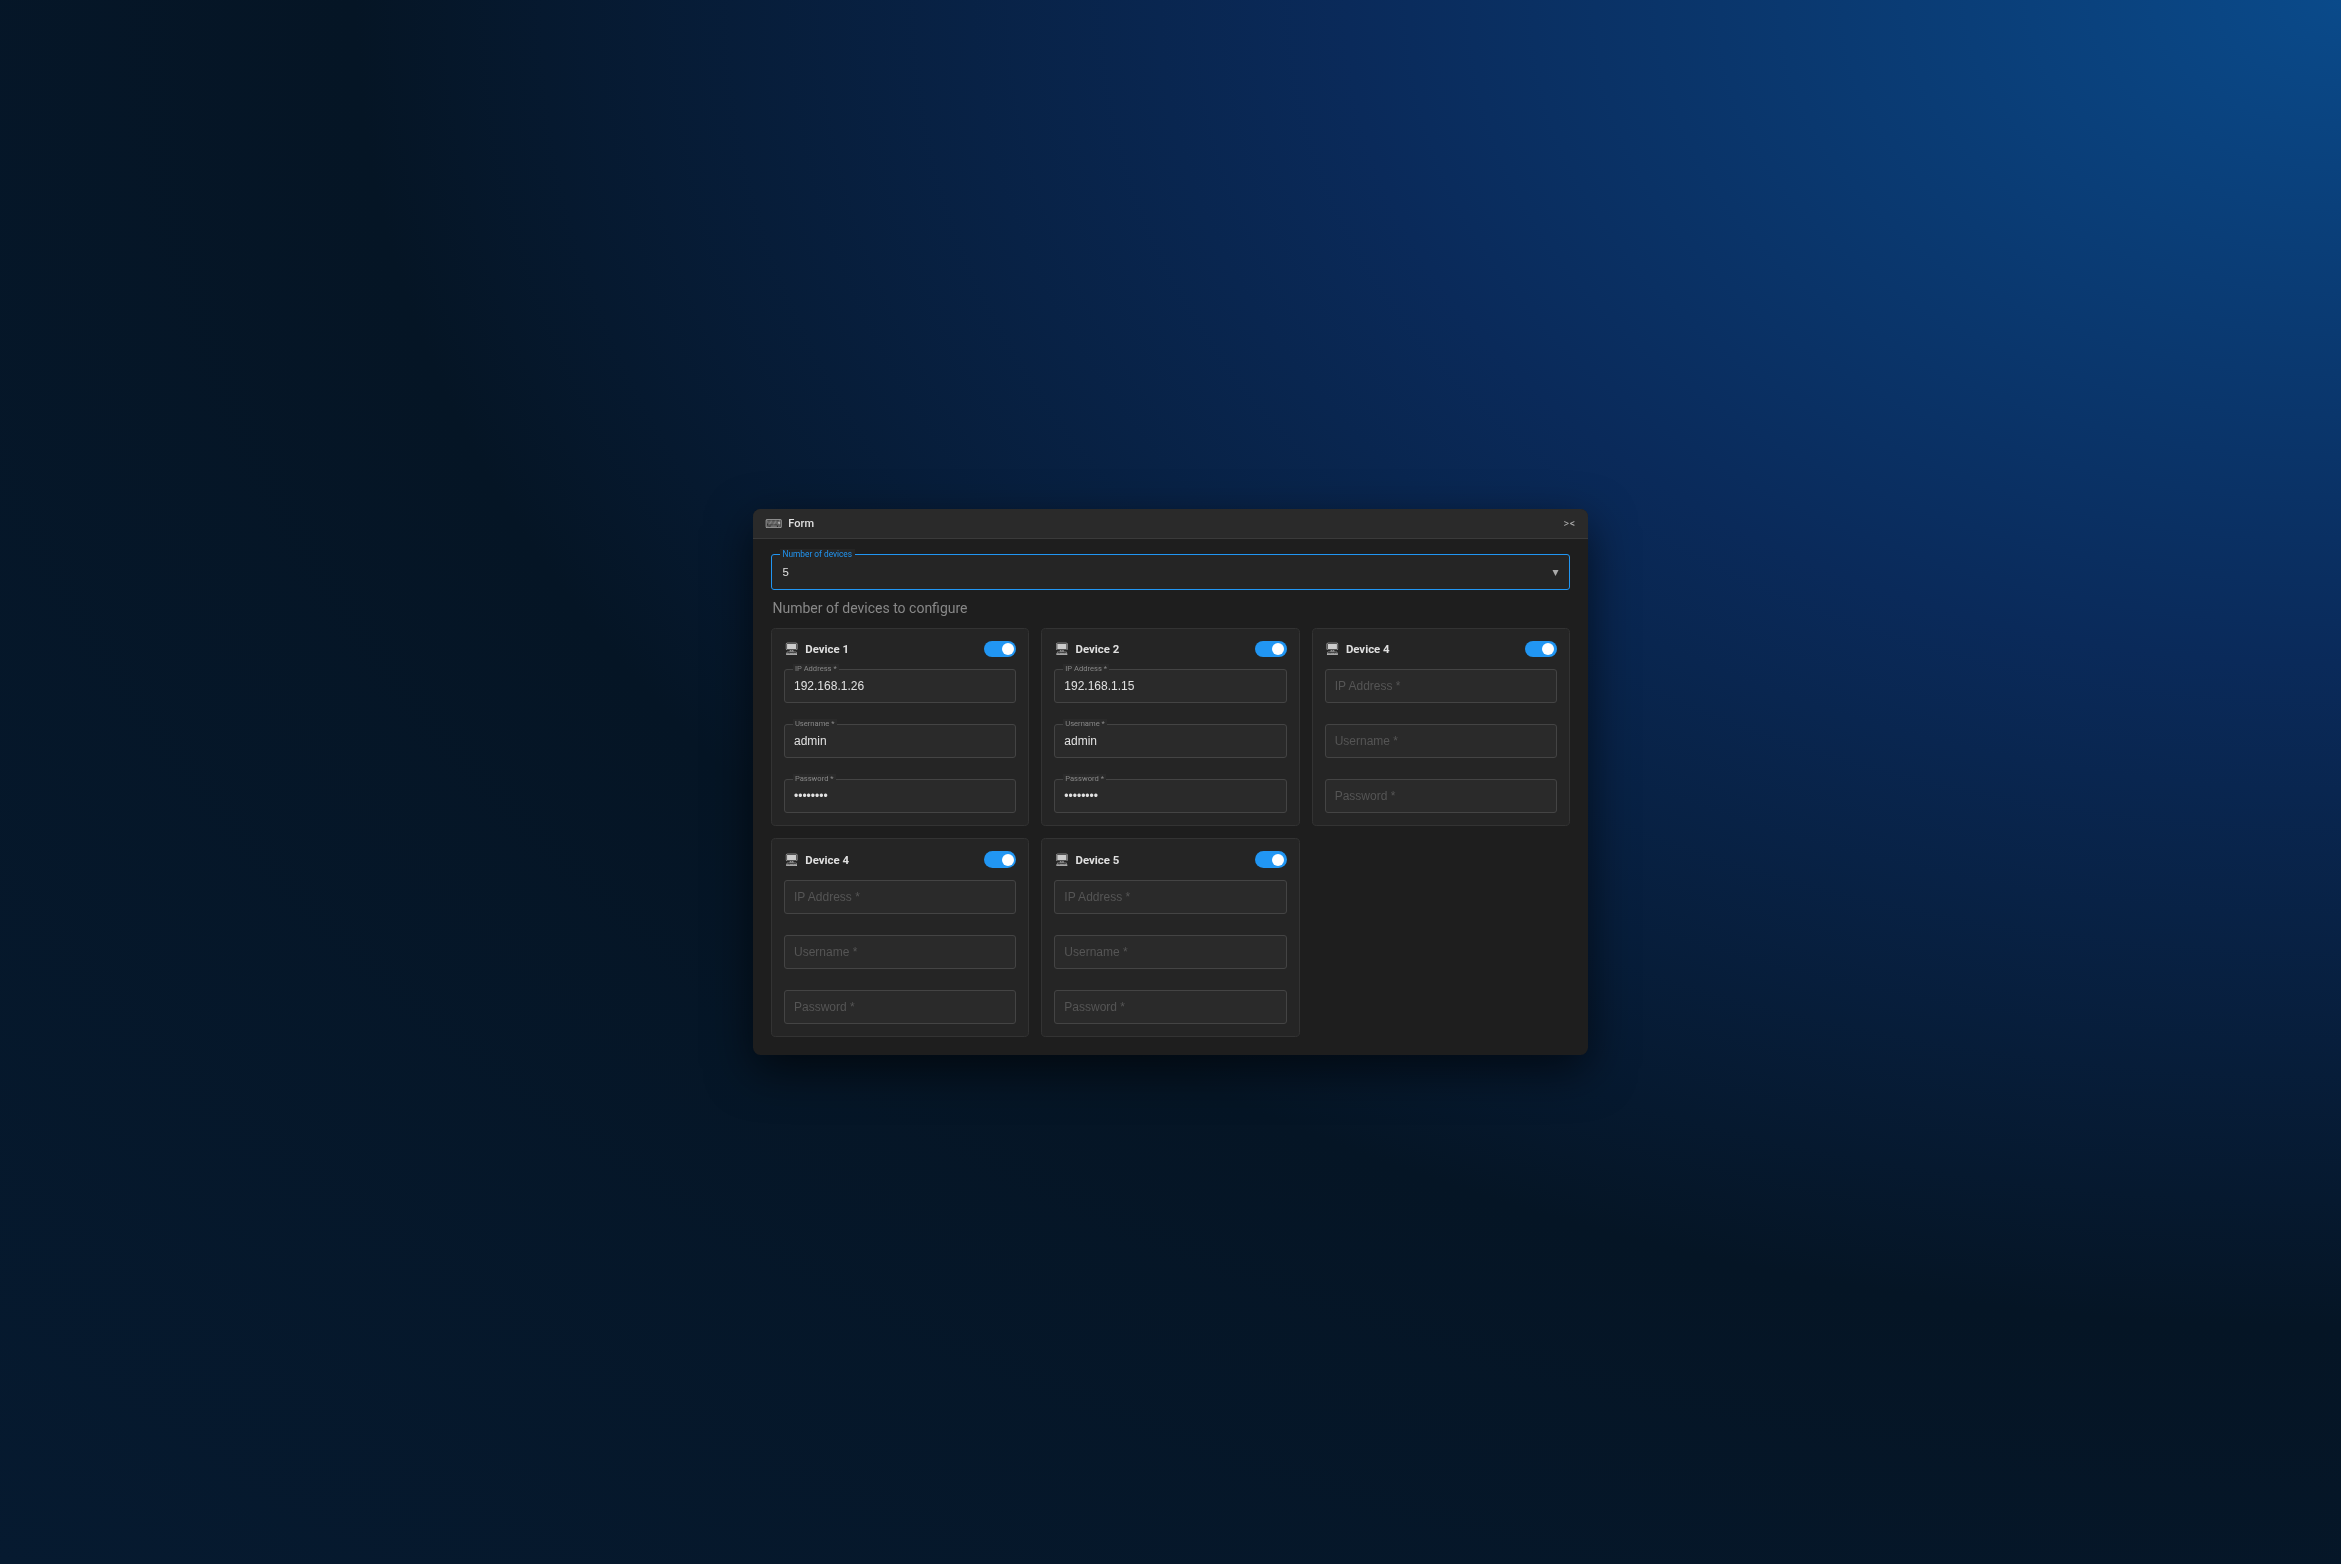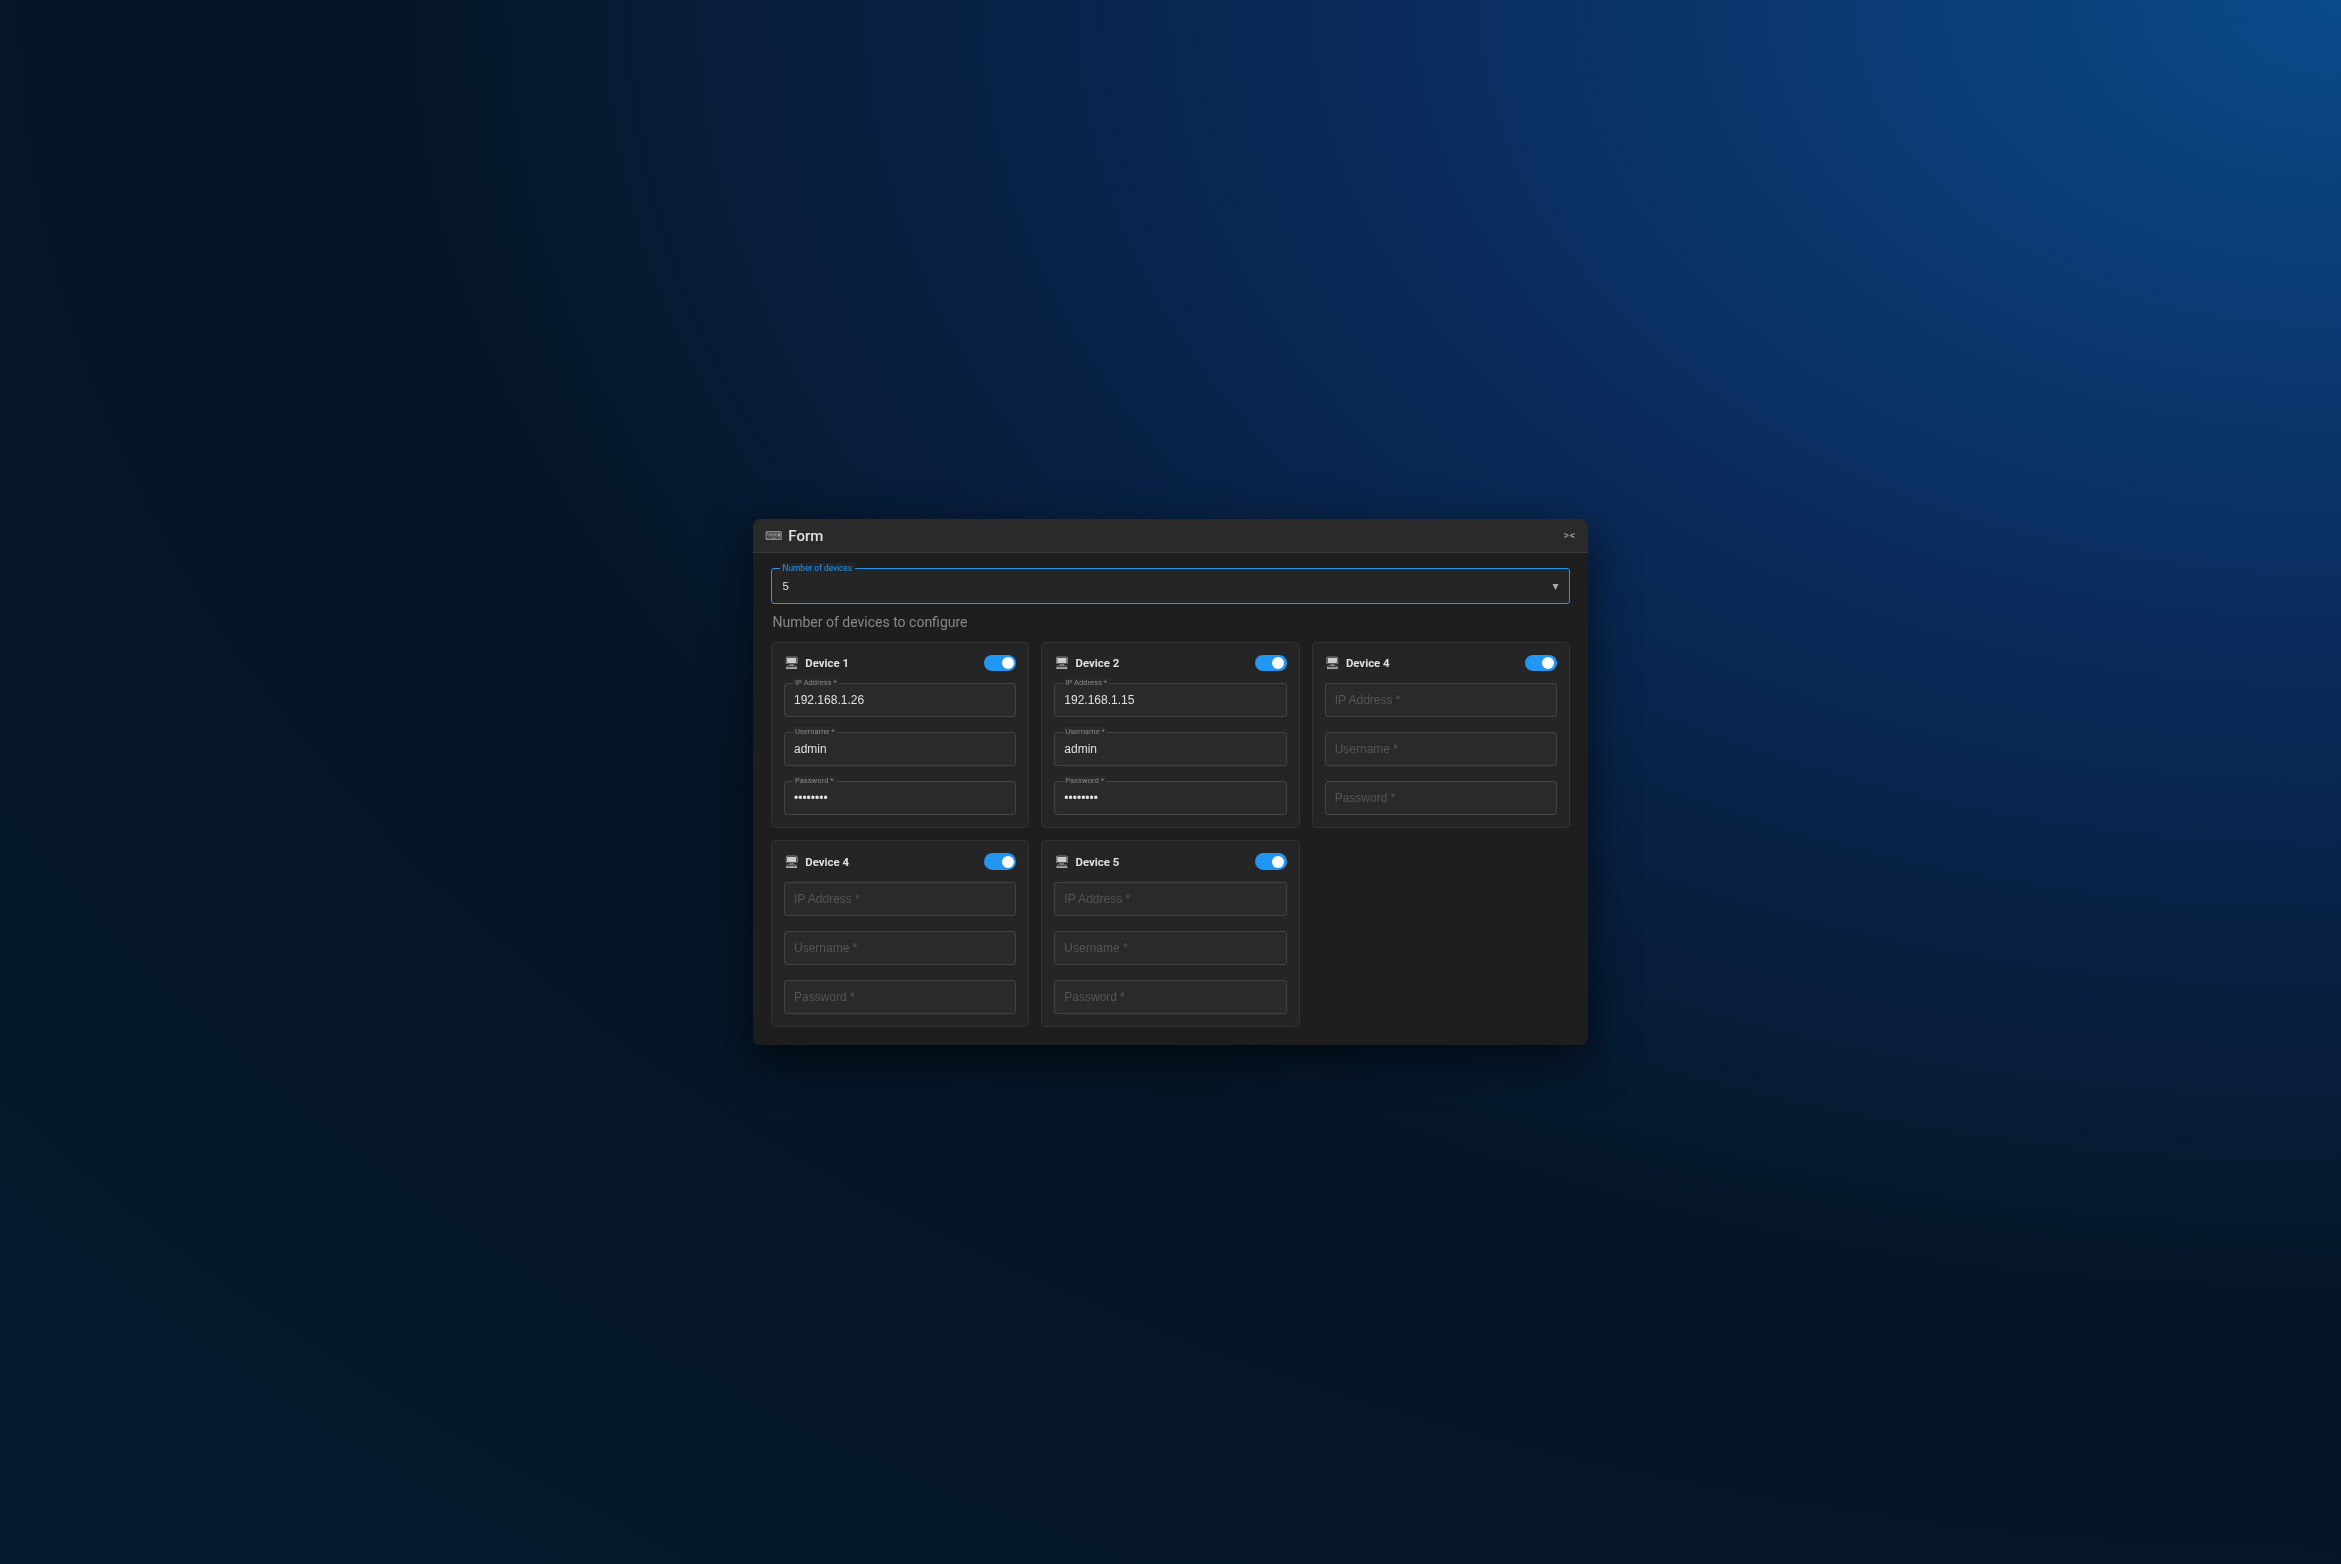--- a/index.html
+++ b/index.html
@@ -38,21 +38,21 @@
       gap: 6px;
     }
 
     .title-bar-icon {
       color: #aaa;
       font-size: 12px;
     }
 
     .title-bar-title {
       color: #e0e0e0;
-      font-size: 15px;
+      font-size: 11px;
       font-weight: 500;
     }
 
     .title-bar-actions {
       color: #aaa;
       font-size: 10.6px;
       cursor: pointer;
       letter-spacing: 0.8px;
     }
 
@@ -181,21 +181,21 @@
       background: #2196F3;
     }
 
     .toggle input:checked + .toggle-slider:before {
       transform: translateX(15px);
     }
 
     .field-group {
       display: flex;
       flex-direction: column;
-      gap: 15px;
+      gap: 21px;
     }
 
     .field-wrapper {
       position: relative;
       border: 0.8px solid #444;
       border-radius: 3px;
       background: #2a2a2a;
     }
 
     .field-label {

